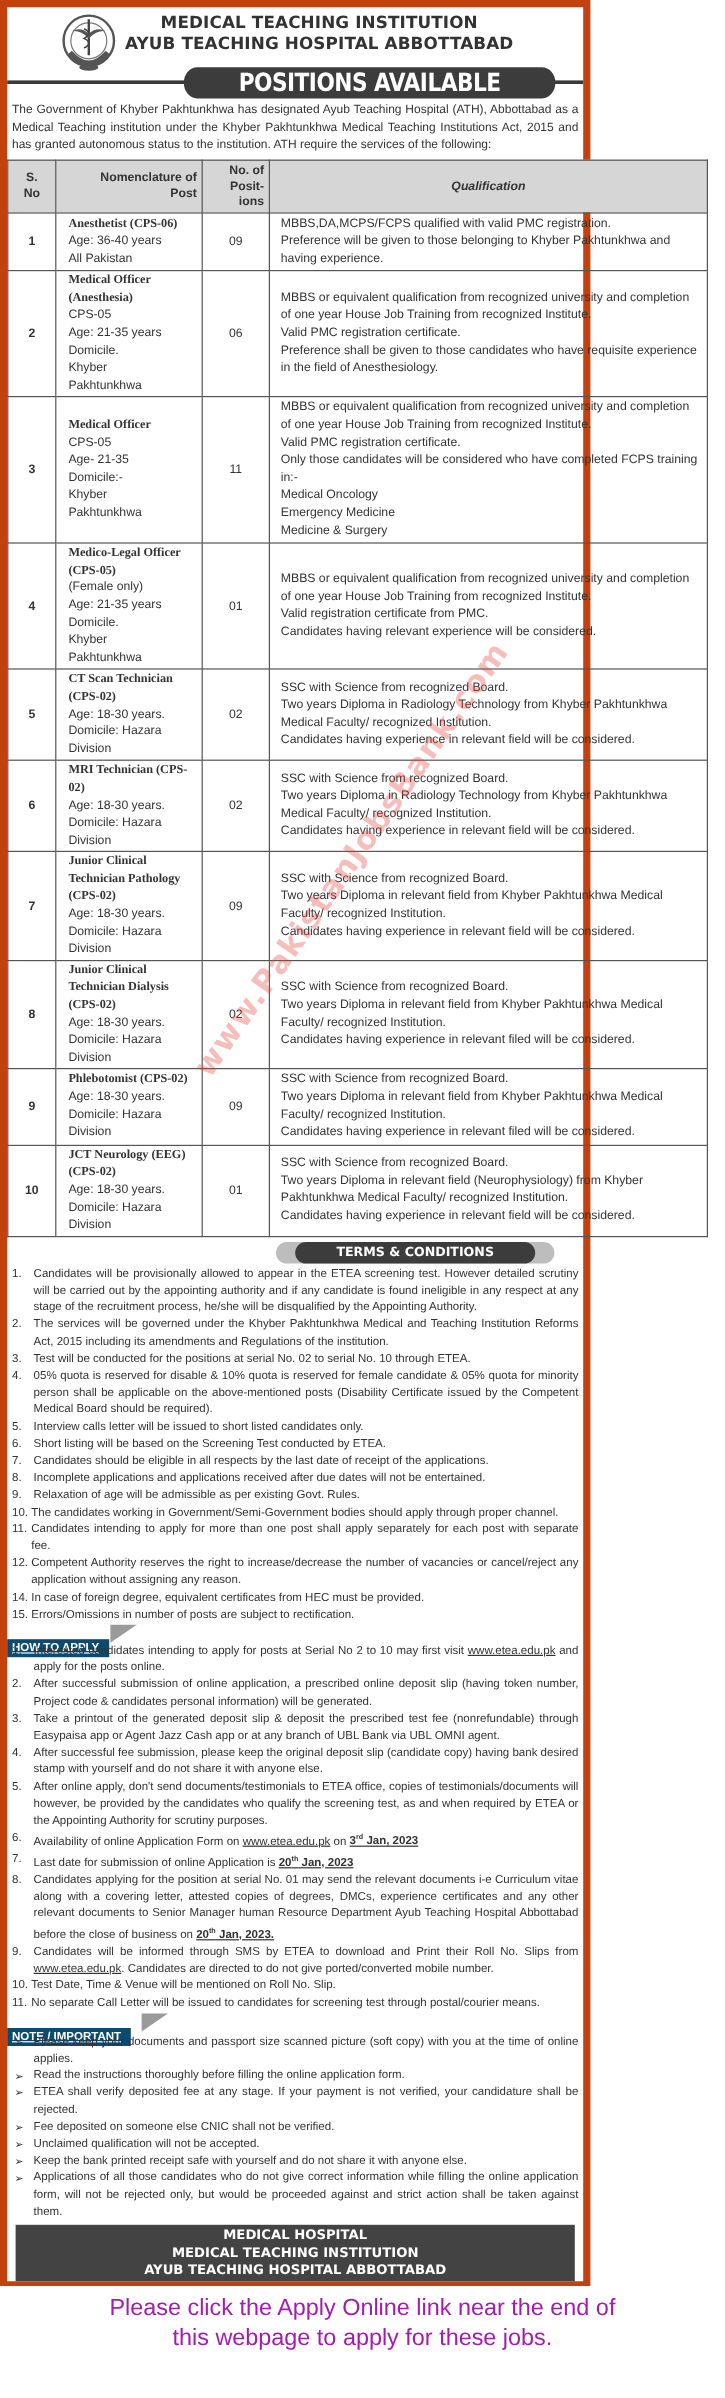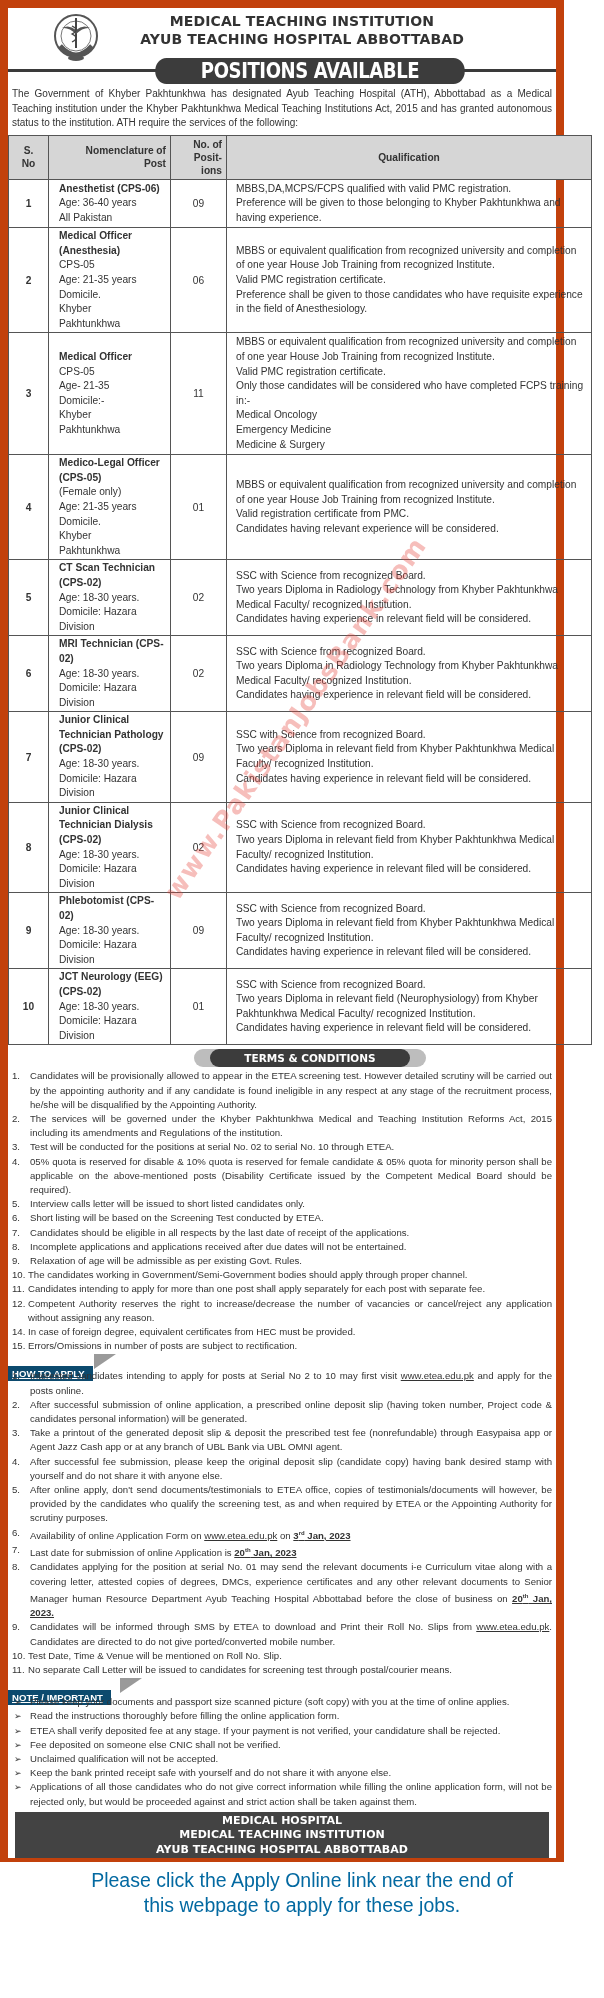--- a/index.html
+++ b/index.html
@@ -1,22 +1,22 @@
 <!DOCTYPE html>
 <html><head>
   <meta charset="utf-8">
   <style>
     * { box-sizing: border-box; margin: 0; padding: 0; }
     html, body { width: 604px; background: #ffffff; }
     body { font-family: "Liberation Sans", sans-serif; color: #222; }
 
     .ad {
-      width: 564px;
+      width: 492px;
       margin: 0;
-      border: 8px solid #c2410c;
+      border: 6px solid #c2410c;
       border-bottom-width: 4px;
       background: #fff;
       position: relative;
     }
 
     
     .hdr { position: relative; height: 78px; }
     .logo {
       position: absolute; left: 44px; top: 4px; width: 48px; height: 52px;
     }
@@ -51,36 +51,36 @@
     table.jobs th {
       background: #d6d6d6; font-weight: bold; font-size: 10.2px; line-height: 13px;
       padding: 2px 4px;
     }
     .c-sno { width: 40px; text-align: center; font-weight: bold; }
     .c-post { width: 122px; padding: 1px 6px 1px 10px; line-height: 14.6px; }
     .c-num { width: 56px; text-align: center; }
     .c-qual { padding: 2px 6px 2px 9px; line-height: 14.6px; }
     th.c-post { text-align: right; }
     th.c-num { text-align: right; }
-    th.c-qual { text-align: center; }
-    .post-title { font-weight: bold; display: block; }
+    th.c-qual { text-align: center; font-style: italic; }
+    .post-title { font-weight: bold; display: block; font-family: Liberation Serif, serif; }
     .post-line { display: block; }
     .qual-line { display: block; }
 
     
     .watermark {
       position: absolute; left: 150px; top: 880px; width: 360px;
       color: rgba(230, 70, 60, 0.35); font-weight: bold; font-size: 26px;
       transform: rotate(-55deg); transform-origin: left top;
       pointer-events: none; white-space: nowrap; letter-spacing: 1px;
       font-family: "DejaVu Sans", sans-serif;
     }
 
     
-    .terms-pill-wrap { position: relative; height: 22px; margin-top: 2px; }
+    .terms-pill-wrap { position: relative; height: 22px; margin-top: 2px; margin-left: 38px; }
     .terms-pill-outer {
       position: absolute; left: 186px; width: 232px; top: 2px; height: 18px;
       background: #bdbdbd; border-radius: 9px;
     }
     .terms-pill {
       position: absolute; left: 202px; width: 200px; top: 2px; height: 18px;
       background: #3c3c3c; border-radius: 9px; color: #fff; font-weight: bold;
       font-size: 10.5px; text-align: center; line-height: 18px;
       font-family: "DejaVu Sans", sans-serif;
     }
@@ -113,21 +113,21 @@
     ul.notes li { position: relative; padding-left: 18px; line-height: 14.2px; text-align: justify; }
     ul.notes li .arrow { position: absolute; left: 2px; top: 0; font-size: 9px; }
 
     .footer {
       margin: 3px 7px 0 7px; background: #434343; color: #fff; text-align: center;
       font-weight: bold; font-size: 11px; line-height: 14.5px; padding: 2px 0 1px 0;
       font-family: "DejaVu Sans", sans-serif;
     }
 
     .cta {
-      width: 604px; text-align: center; color: #0369a1; font-size: 19.5px;
+      width: 604px; text-align: center; color: #a21caf; font-size: 19.5px;
       line-height: 25px; padding-top: 6px; padding-bottom: 8px;
       font-family: "Liberation Sans", sans-serif;
     }
   </style>
 </head>
 <body>
 
 <div class="ad">
 
   <div class="hdr">

